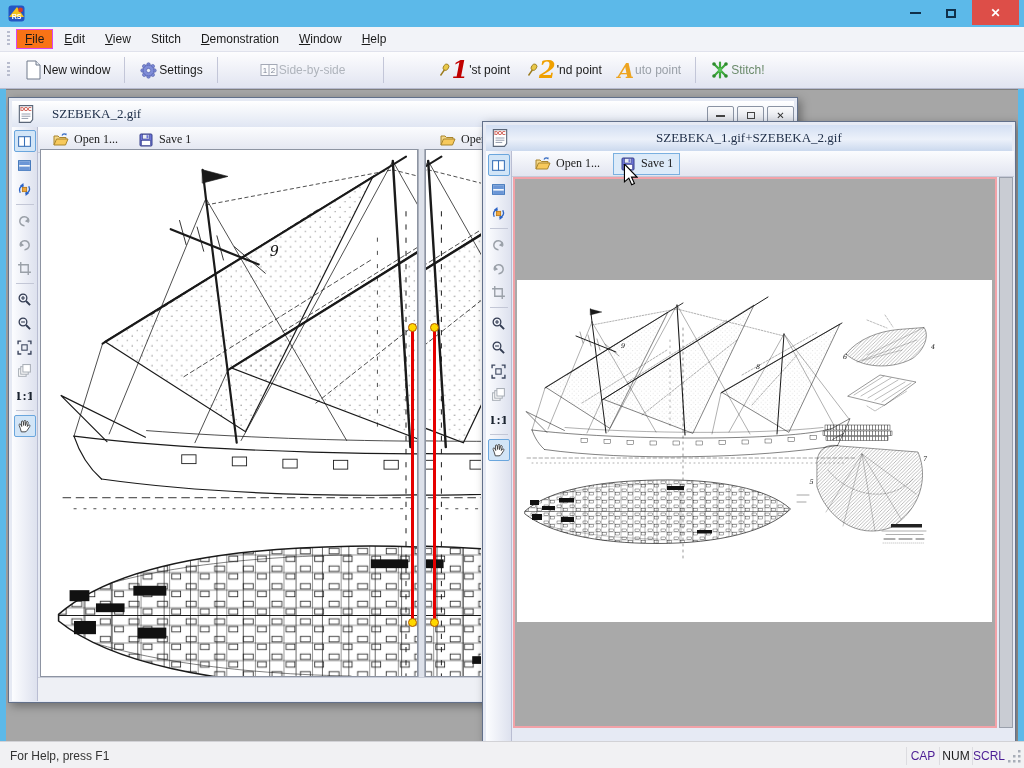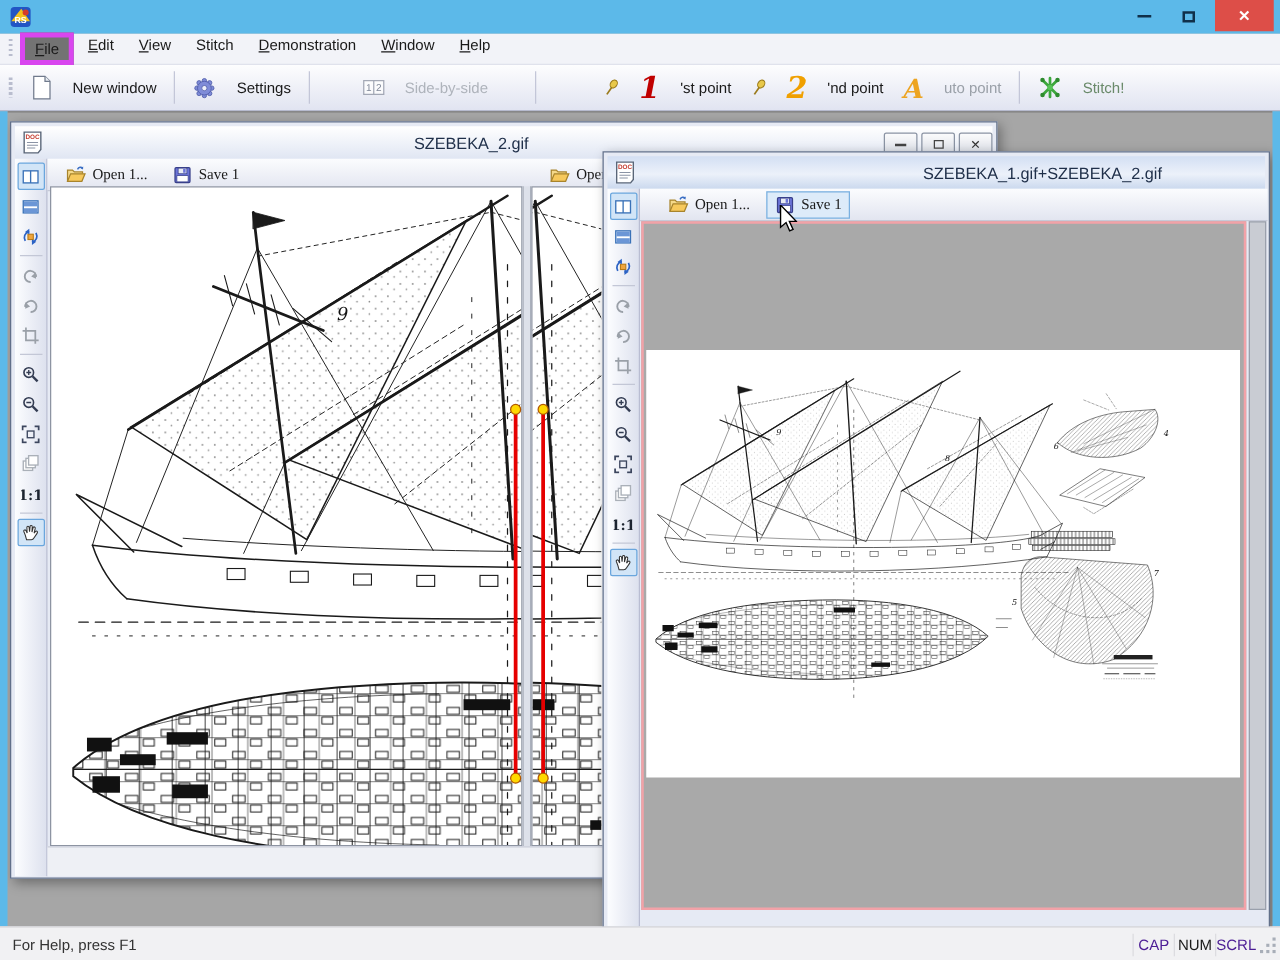--- a/index.html
+++ b/index.html
@@ -21,28 +21,28 @@
     font-size:12px; font-weight:bold; }
   .glyph-bar { width:11px; height:2px; background:#10304a; }
   .glyph-box { width:10px; height:9px; border:2px solid #10304a; }
 
   
   .menubar { position:absolute; left:0; top:27px; width:1024px; height:25px;
     background:#f2f3f8; border-bottom:1px solid #e0e2ec; display:flex; align-items:center; }
   .grip { width:3px; height:16px; margin:0 6px 0 7px;
     background:repeating-linear-gradient(180deg,#b9bdce 0 2px,transparent 2px 4px); }
   .menu-item { padding:3px 9px; margin-right:2px; color:#1a1a1a; }
-  .menu-item.active { border:4px solid #d946ef; background:#737373; padding:2px 8px; }
+  .menu-item.active { border:1px solid #d946ef; background:#f97316; padding:2px 8px; }
   .mn-u { text-decoration:underline; }
 
   
   .toolbar { position:absolute; left:0; top:52px; width:1024px; height:37px;
     background:linear-gradient(180deg,#fdfdfe,#e1e4f1); border-bottom:1px solid #b6bace;
     display:flex; align-items:center; }
-  .tb-btn { display:flex; align-items:center; gap:16px; padding:4px 8px; white-space:nowrap; }
+  .tb-btn { display:flex; align-items:center; gap:1px; padding:4px 8px; white-space:nowrap; }
   .tb-sep { width:1px; height:26px; background:#c3c6d8; margin:0 6px; }
   .tb-label { color:#1a1a1a; }
   .tb-label.dim { color:#9aa0a8; }
   .big-num { font-family:"DejaVu Serif", serif; font-weight:bold; font-style:italic;
     font-size:24px; line-height:22px; }
   .num-red { color:var(--numred,#c00000); }
   .num-orange { color:var(--numorange,#f0a000); }
   .auto-a { font-family:"DejaVu Serif", serif; font-weight:bold; font-style:italic;
     font-size:21px; color:#eda421; }
 
@@ -54,21 +54,21 @@
   .edge-r { left:1018px; top:89px; width:6px; height:673px; }
   .edge-b { left:0; top:762px; width:1024px; height:6px; }
 
   
   .child { position:absolute; border:1px solid #62708a; background:#e6eaf4;
     box-shadow:3px 3px 9px rgba(0,0,0,.35); }
   .child-title { position:absolute; left:3px; right:3px; top:3px; height:26px;
     display:flex; align-items:center; }
   .ct-bg { background:linear-gradient(180deg,#ffffff,#e0e6f3); }
   .ct-fg { background:linear-gradient(180deg,#d3dff3,#ecf1fa 55%,#cbd9ee); }
-  .child-title .ct-text { position:absolute; text-align:center; font-size:13px; color:#20304a; }
+  .child-title .ct-text { position:absolute; font-size:13px; color:#20304a;font-family:Liberation Serif, serif; }
   .doc-icon { position:absolute; left:4px; top:3px; width:20px; height:20px; }
   .cbtn { position:absolute; top:5px; width:27px; height:19px; border:1px solid #8a93a3;
     border-radius:2px; background:linear-gradient(180deg,#fbfbfc,#d9dde6);
     display:flex; align-items:center; justify-content:center; color:#333; font-size:10px; }
   .cglyph-bar { width:9px; height:2px; background:#444; }
   .cglyph-box { width:8px; height:7px; border:1.5px solid #444; }
 
   .child-toolbar { position:absolute; height:26px;
     background:linear-gradient(180deg,#fbfcfe,#e2e5f0); border-bottom:1px solid #c6cad8;
     display:flex; align-items:center; padding-left:8px; }

